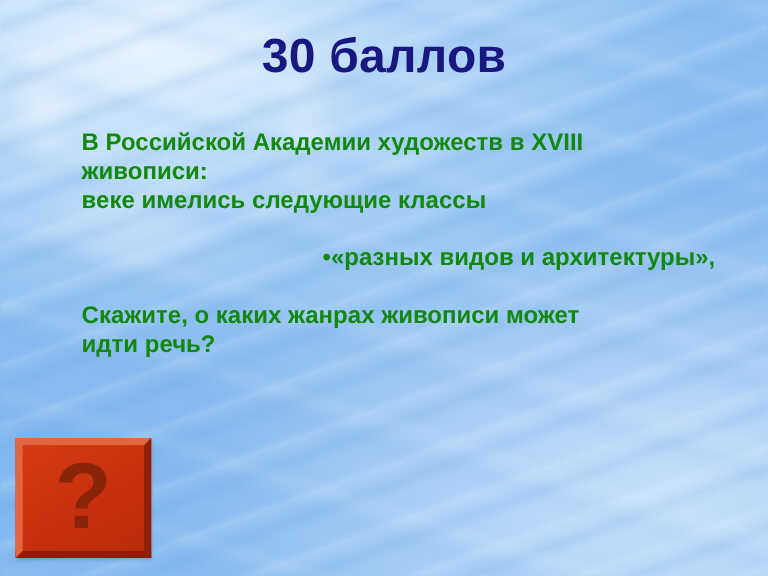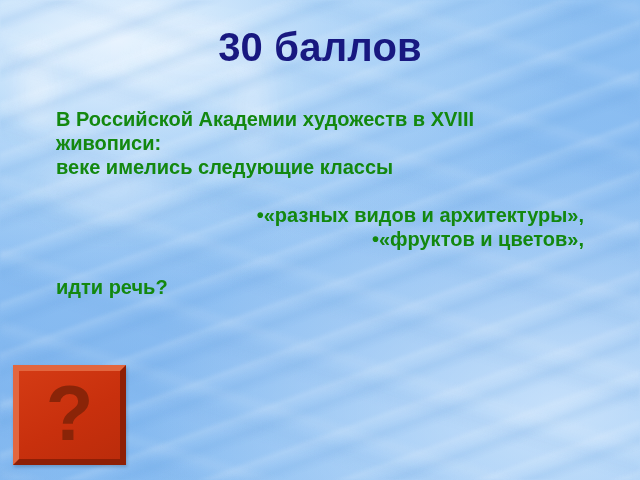--- a/index.html
+++ b/index.html
@@ -92,21 +92,21 @@
     font-weight: bold;
     color: #181880;
     letter-spacing: .2px;
     line-height: 48px;
     white-space: nowrap;
   }
 
   
   #body-block {
     position: absolute;
-    left: 56px;
+    left: 68px;
     top: 107px;
     width: 528px;
     font-size: 20px;
     font-weight: bold;
     line-height: 24px;
     color: #13880f;
   }
 
   .para        { margin: 0; }
   .spacer      { height: 24px; }
@@ -175,25 +175,25 @@
   <div id="body-block">
 
     <p class="para">В Российской Академии художеств в XVIII</p>
     <p class="para">живописи:</p>
     <p class="para">веке имелись следующие классы</p>
 
     <div class="spacer"></div>
 
     <ul class="bullets">
       <li><span class="bullet-dot">•</span><span>«разных видов и архитектуры»,</span></li>
-      <li><span class="bullet-dot">•</span><span>«фруктов и цветов»,</span></li>
     </ul>
 
     <div class="spacer"></div>
 
+    <p class="para">Скажите, о каких жанрах живописи может</p>
     <p class="para">идти речь?</p>
 
   </div>
 
   <div id="qbutton">
     <div class="qface">
       <span id="qmark">?</span>
     </div>
   </div>
 

